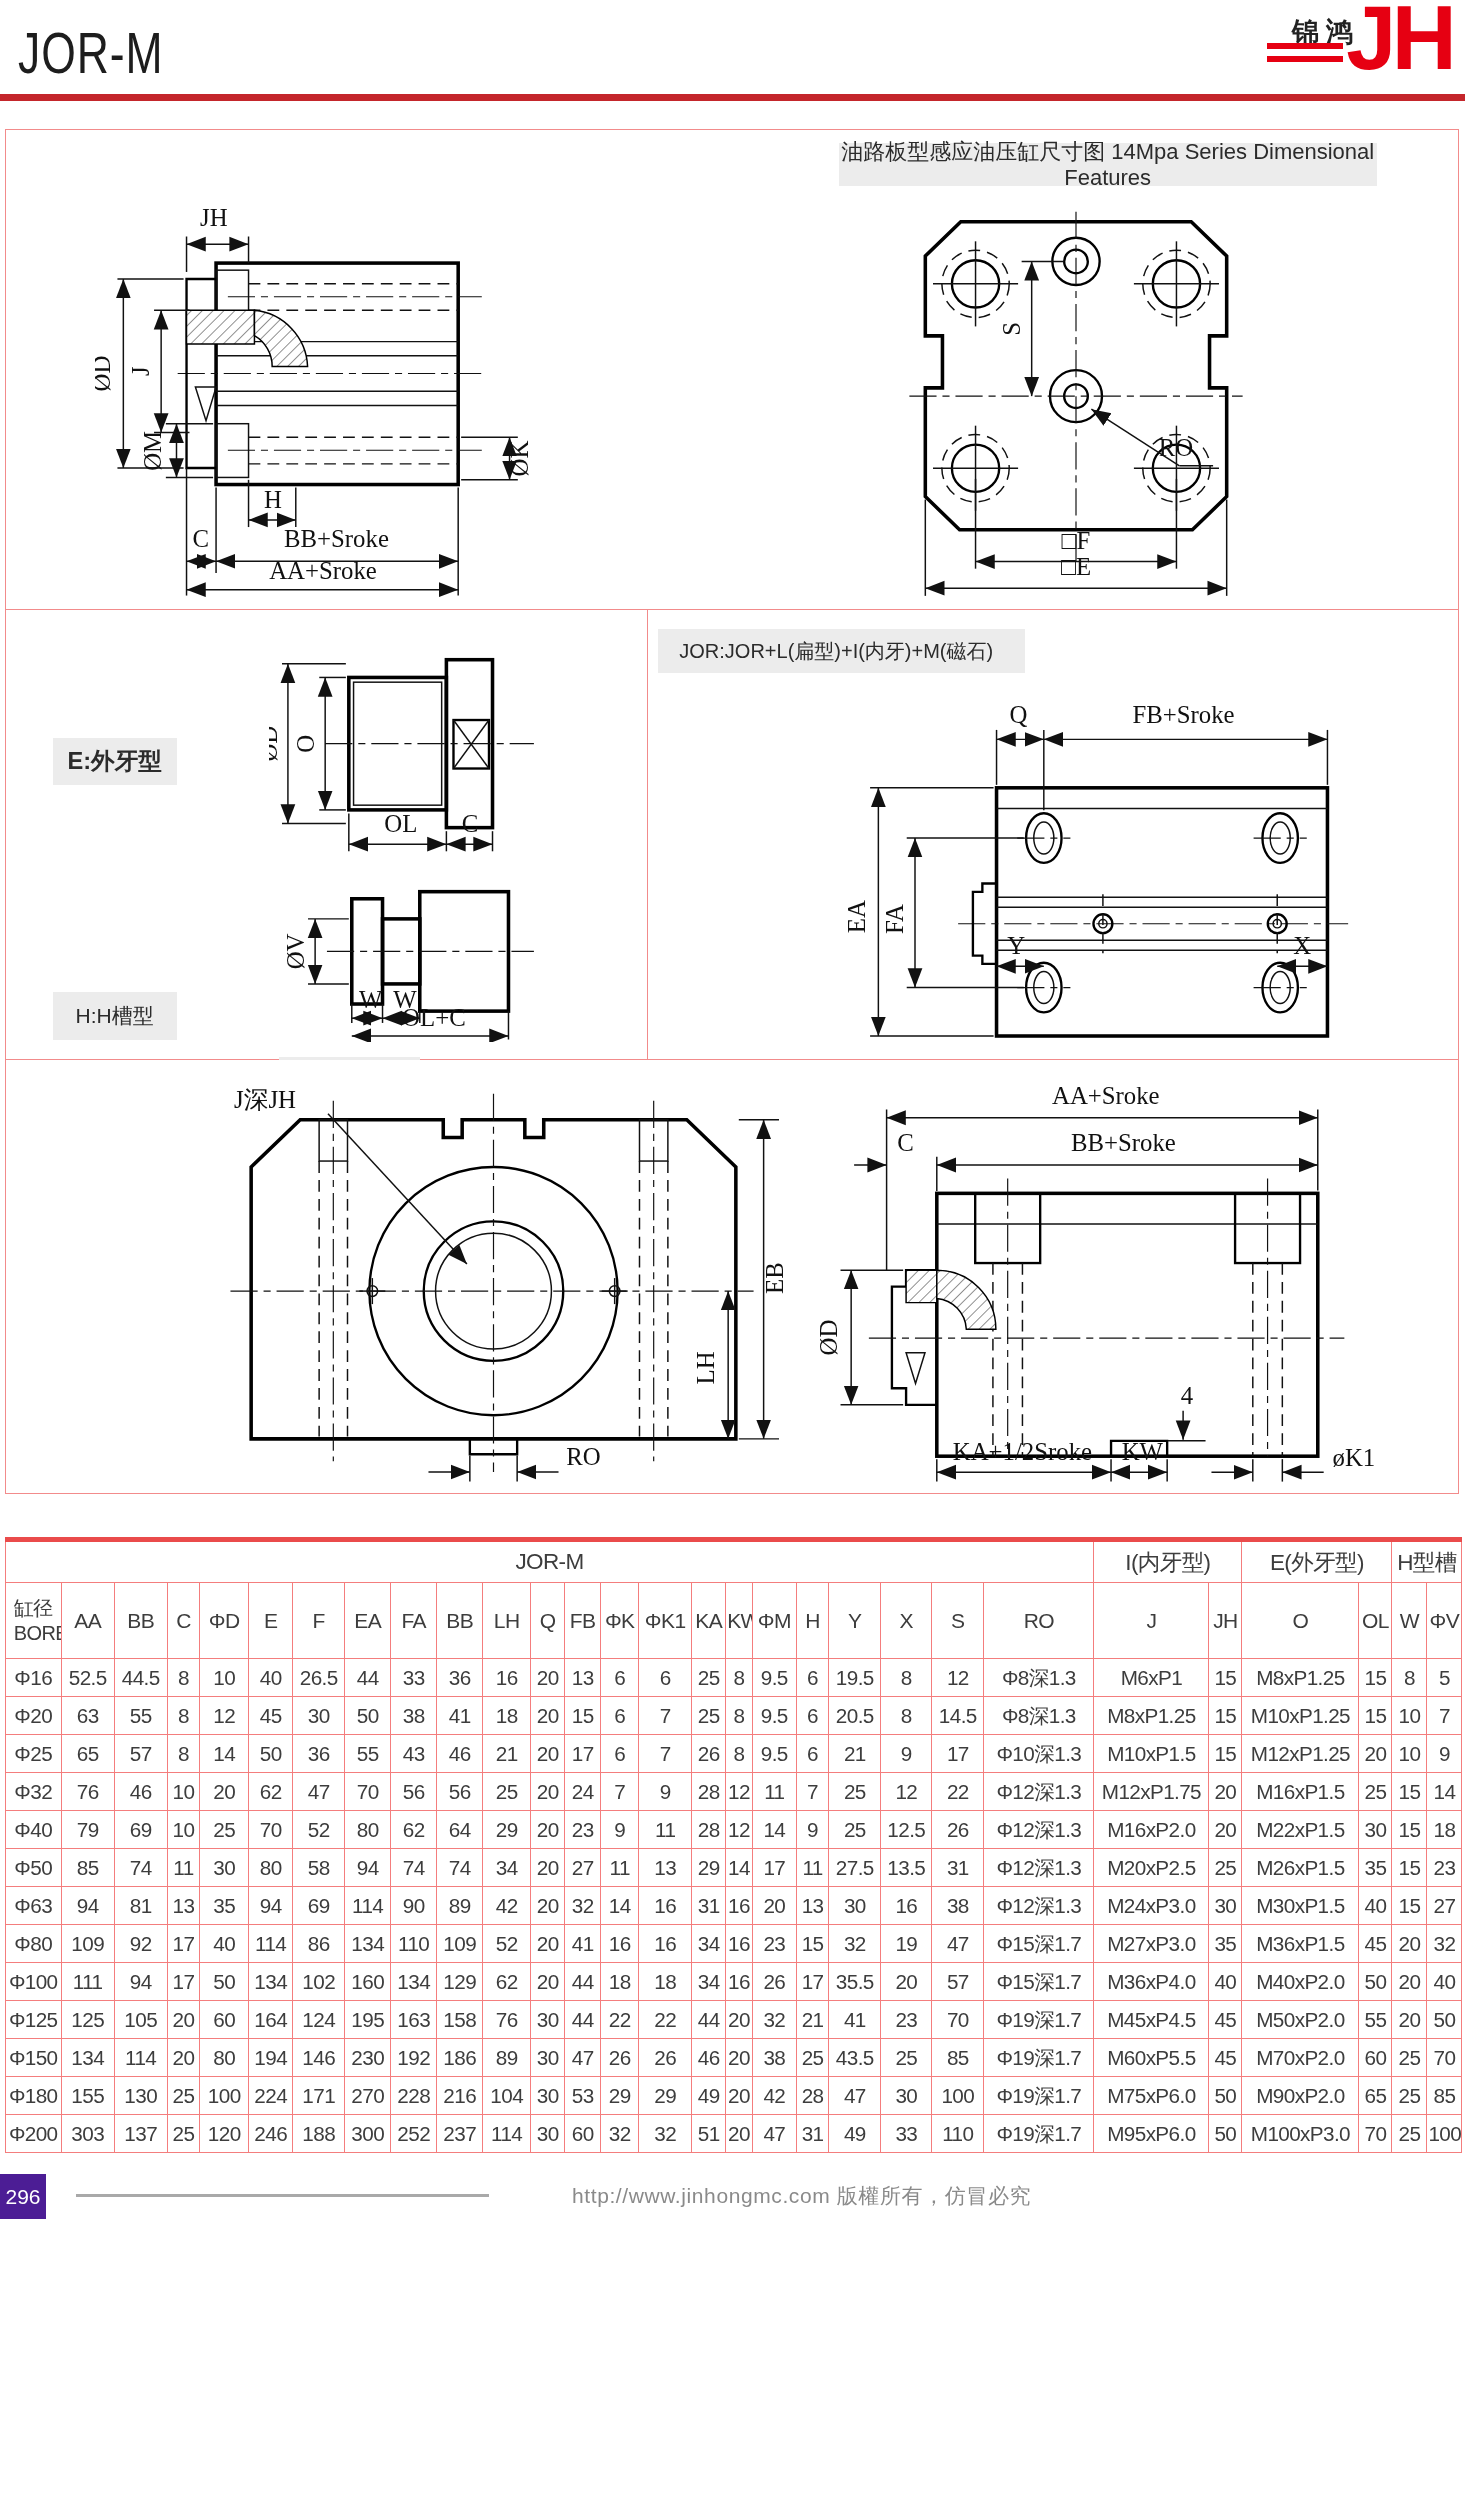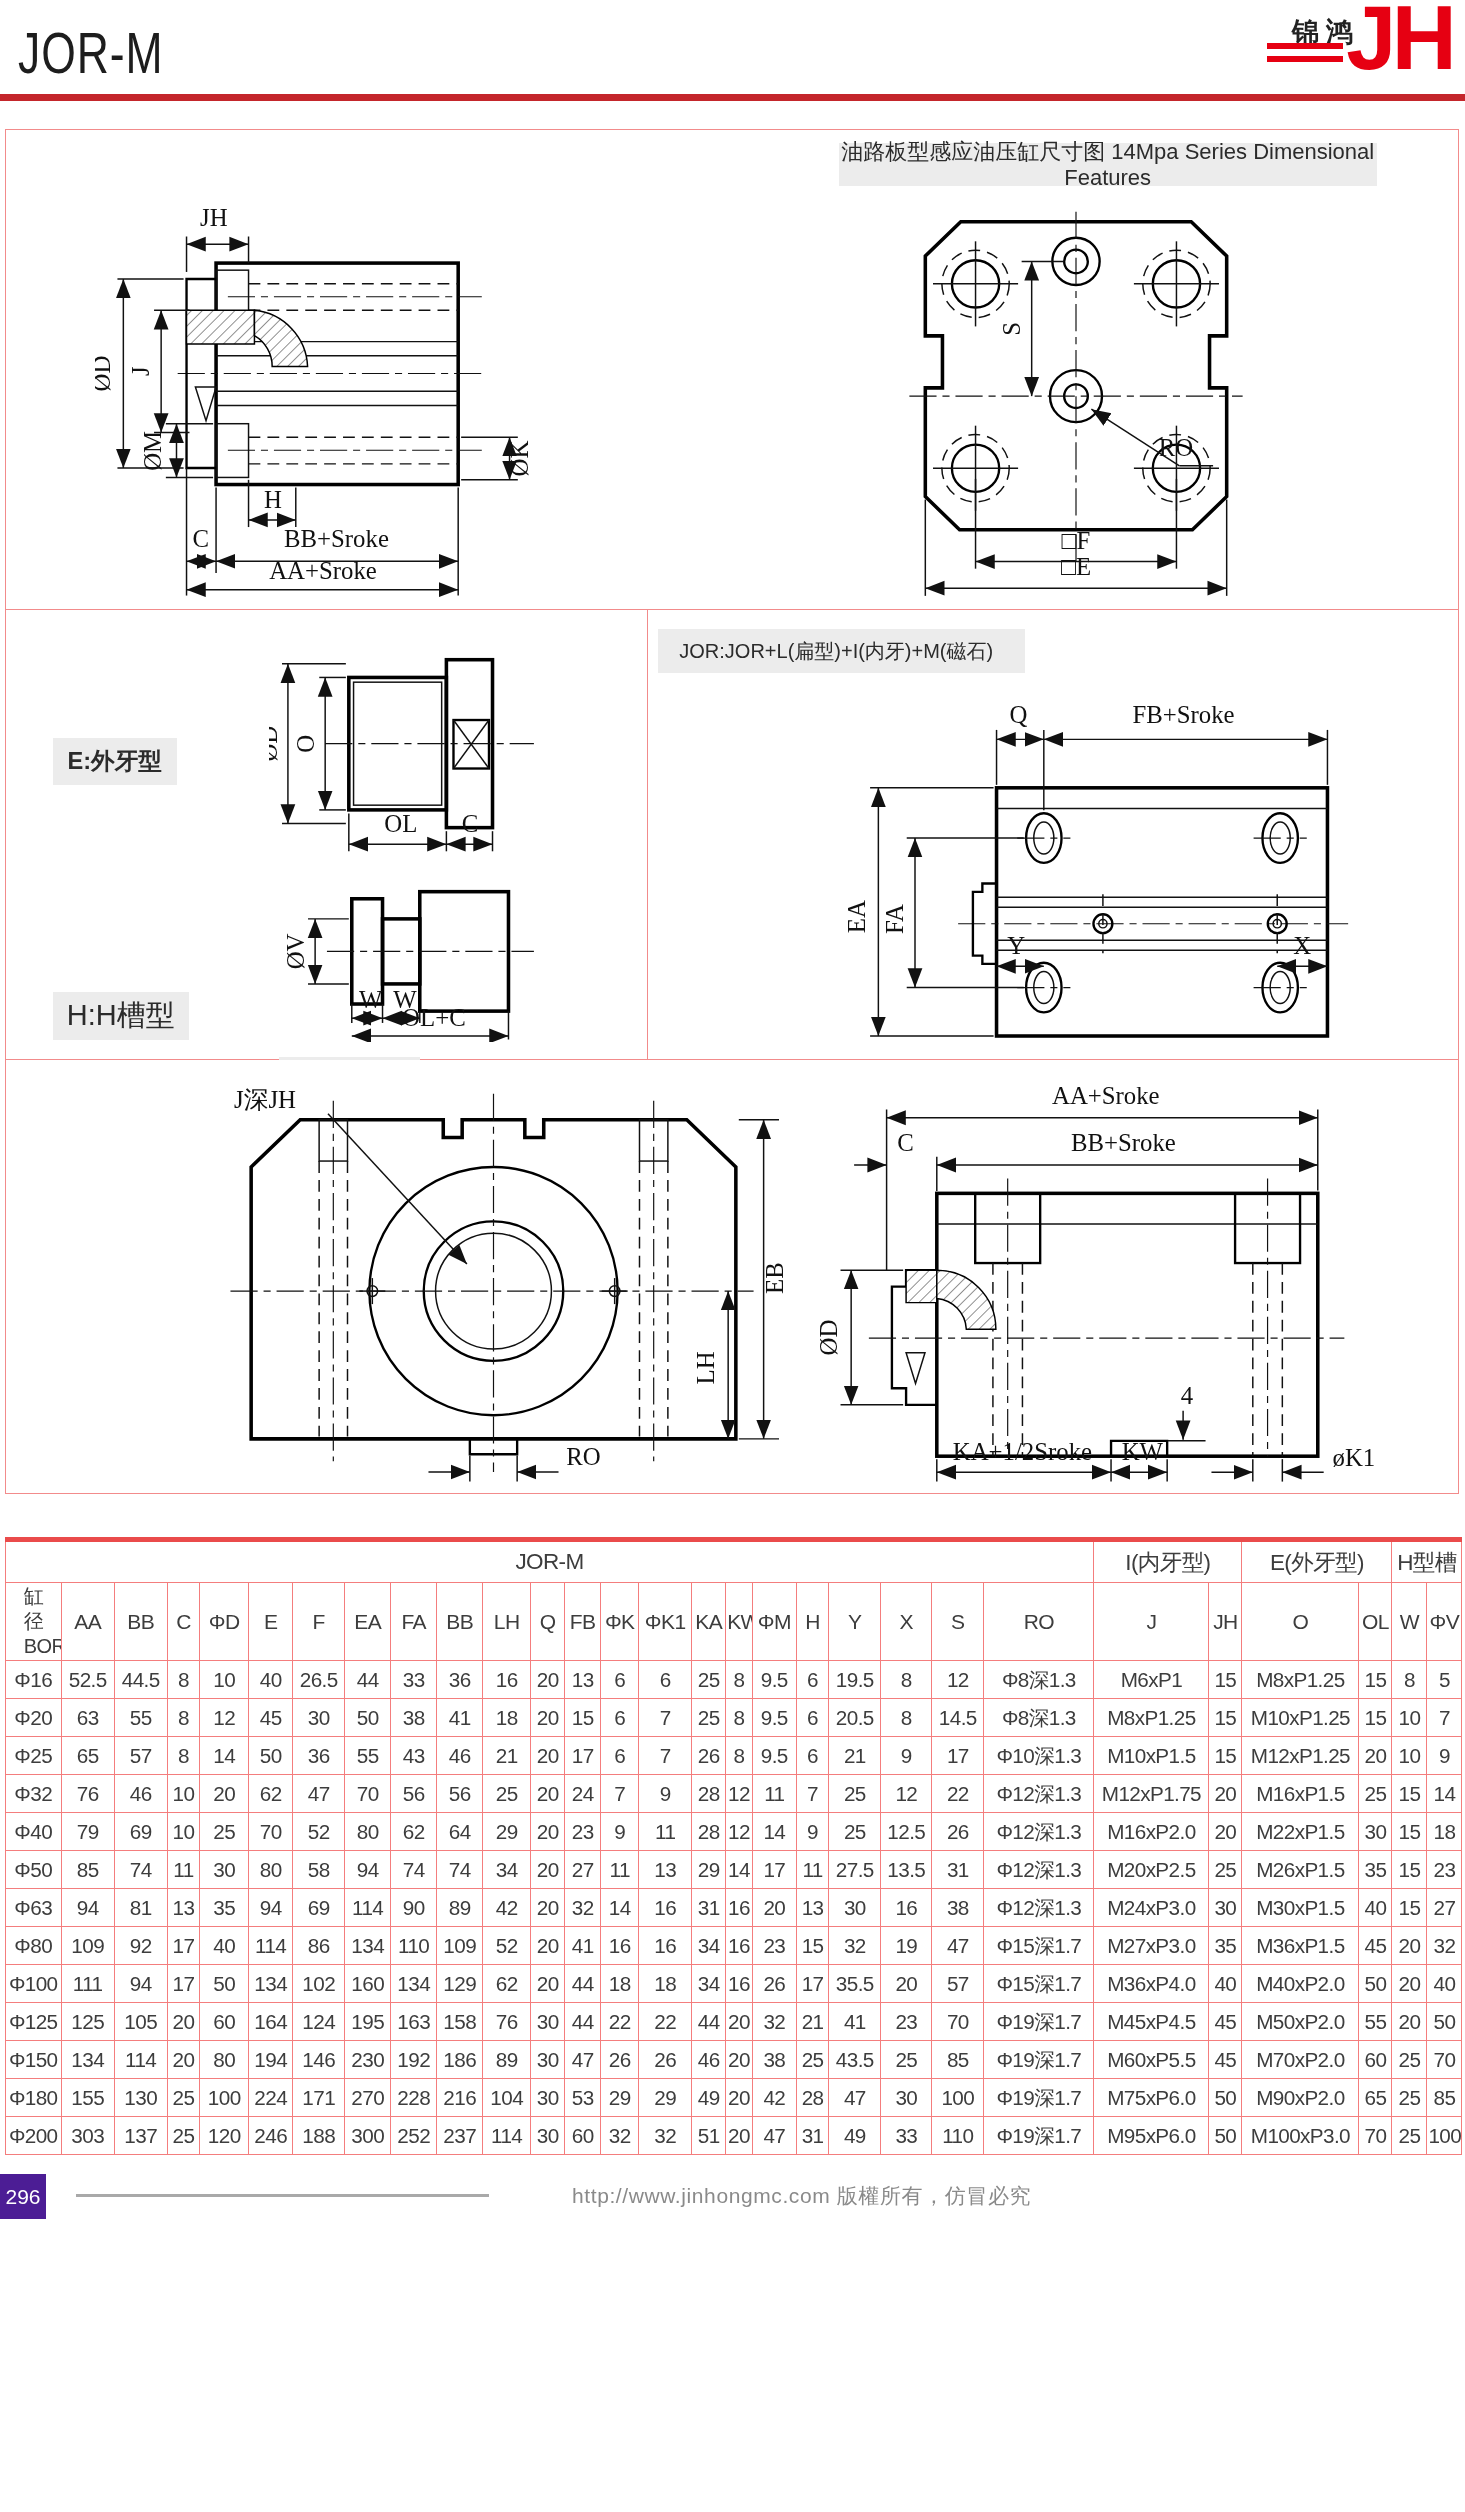--- a/index.html
+++ b/index.html
@@ -35,21 +35,21 @@
   .dim{stroke:#111;fill:none;stroke-width:2.5;}
   text.dl{font-family:"Liberation Serif","DejaVu Serif",serif;font-size:42px;fill:#111;}
   
   .dim-table{position:absolute;left:4.7px;top:1537px;width:1456px;border-collapse:collapse;table-layout:fixed;
              border:1.8px solid #f47d7d;border-top:5.3px solid #ea4b4b;}
   .dim-table th,.dim-table td{border:1.8px solid #f47d7d;text-align:center;vertical-align:middle;
              font-weight:400;color:#3d3d3d;letter-spacing:-0.6px;overflow:hidden;}
   .dim-table .g-row th{height:38px;font-size:22.5px;}
   .dim-table .c-row th{height:73px;font-size:21px;}
   .dim-table td{height:35px;font-size:20.7px;}
-  .bore-h div{font-size:20px;line-height:1.25;text-align:left;padding-left:17px;}
+  .bore-h div{font-size:20px;line-height:1.25;text-align:left;padding-left:7px;}
   
   .badge{position:absolute;left:0;top:2174px;width:46px;height:45px;background:#4c1d95;color:#fff;
          display:flex;align-items:center;justify-content:center;font-size:21px;}
   .foot-line{position:absolute;left:76px;top:2194px;width:413px;height:3px;background:#a9a9a9;}
   .foot-text{position:absolute;left:572px;top:2182px;font-size:21px;color:#8a8a8a;letter-spacing:0.6px;}
 </style>
 </head>
 <body>
 
 <div class="page">
@@ -179,21 +179,21 @@
         <line class="ln" x1="75" y1="505" x2="75" y2="668"></line>
         <line class="ln" x1="585" y1="505" x2="585" y2="668"></line>
         <line class="dim" x1="75" y1="655" x2="585" y2="655" marker-start="url(#a2)" marker-end="url(#a2)"></line>
         <text class="dl" x="330" y="633" text-anchor="middle">□E</text>
       </svg>
     </div>
 
     <div class="sec s2">
       <div class="s2l">
         <div class="glabel" style="left:47px;top:128px;width:124px;height:47px;font-size:23.6px;font-weight:bold;">E:外牙型</div>
-        <div class="glabel" style="left:47px;top:382px;width:136px;height:48px;font-size:29px;">H:H槽型</div>
+        <div class="glabel" style="left:47px;top:382px;width:124px;height:48px;font-size:21px;">H:H槽型</div>
         <div class="glabel" style="left:273px;top:400px;width:141px;height:45px;font-size:17px;margin-top:47px;">S/L/C共用</div>
 
         <svg class="svgbox" style="left:263px;top:32.5px;" width="272" height="225" viewBox="0 0 460 380">
           <defs>
               <marker id="a3" markerWidth="14" markerHeight="12" refX="13" refY="6" orient="auto-start-reverse">
                 <path d="M0,1 L13,6 L0,11 Z" fill="#111"></path>
               </marker>
             </defs>
           <line class="ln" x1="130" y1="35" x2="22" y2="35"></line>
           <line class="ln" x1="130" y1="305" x2="22" y2="305"></line>

